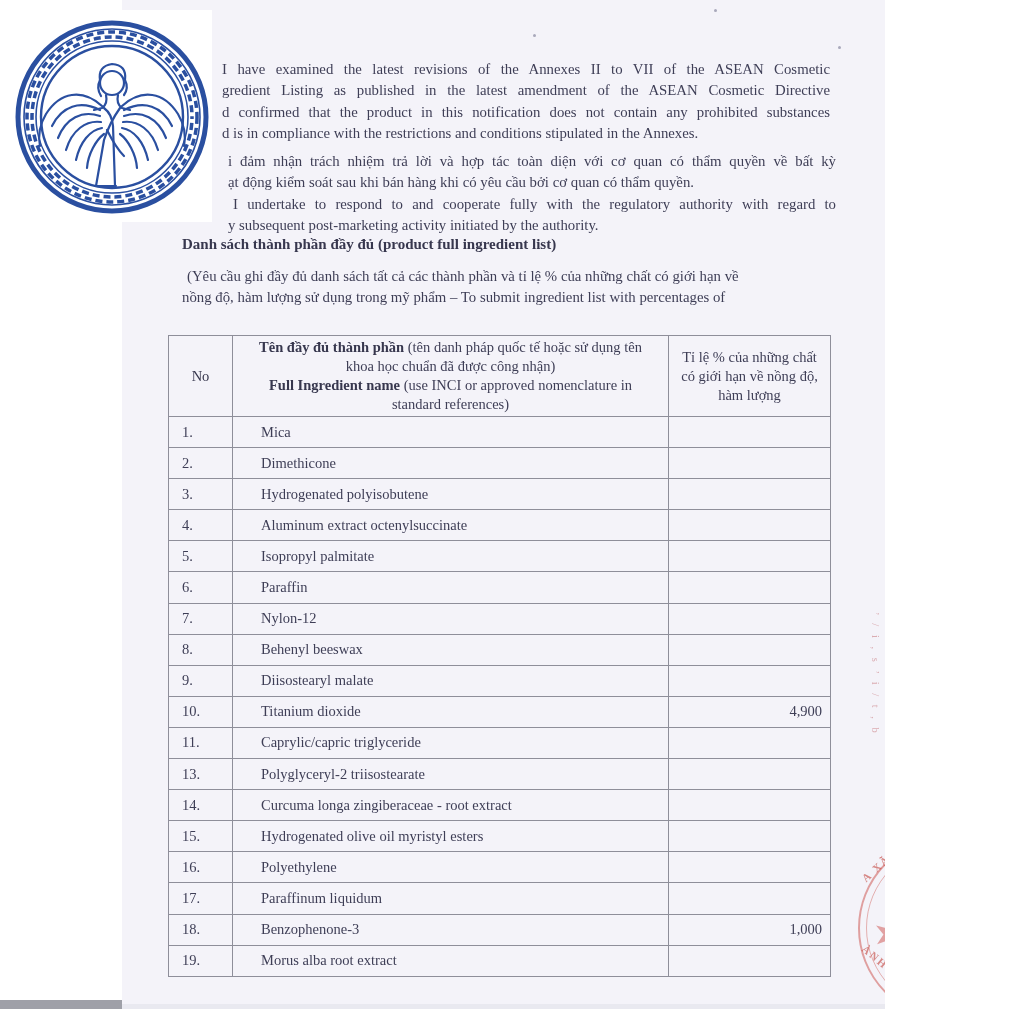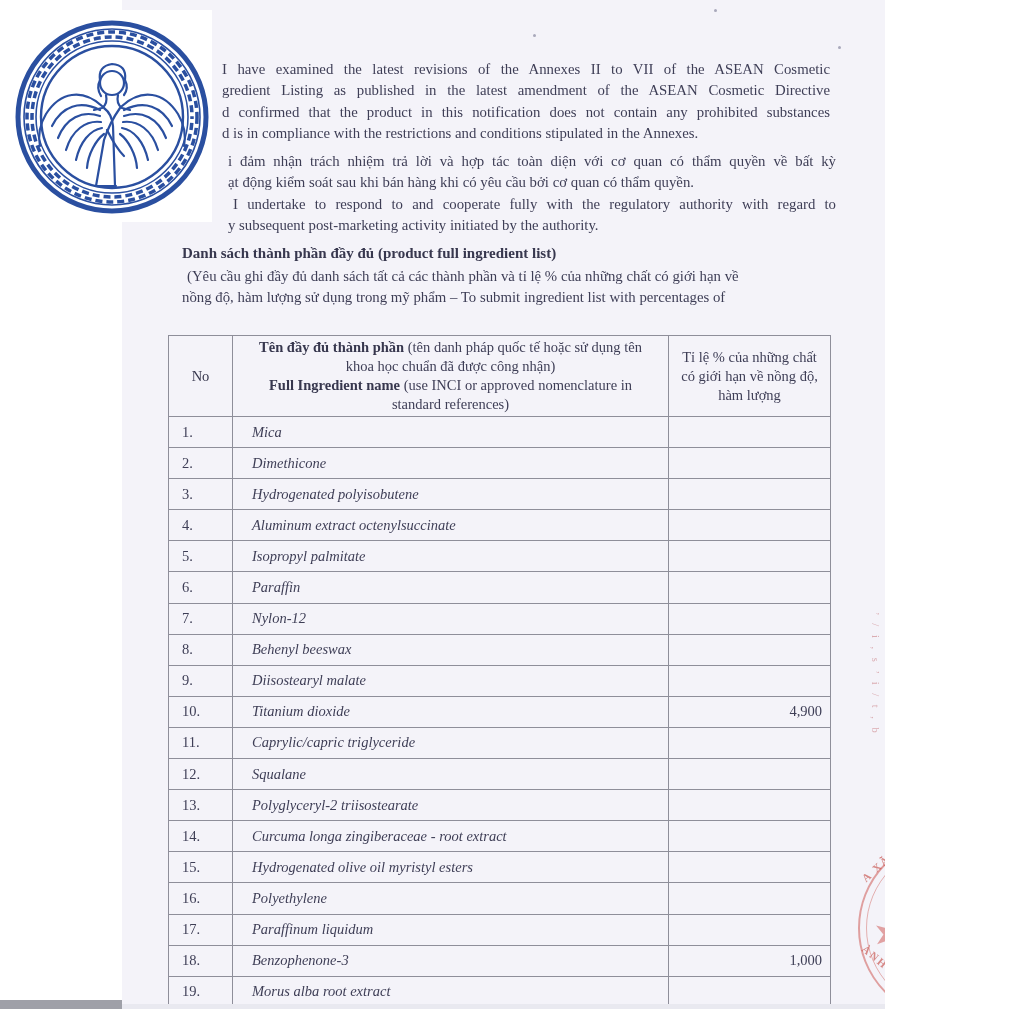--- a/index.html
+++ b/index.html
@@ -18,21 +18,21 @@
              font-size:14.5px; color:#3e3e56; }
   table.ing td, table.ing th{ border:1px solid #8e8e9a; vertical-align:middle;
              font-weight:normal; background:transparent; }
   tr.hdr{ height:77px; }
   tr.row{ height:31.1px; }
   th.h-no{ width:64px; text-align:center; font-weight:bold; color:#37374e; }
   th.h-name{ width:436px; text-align:center; padding:2px 14px; line-height:19px; }
   th.h-pct{ width:162px; text-align:center; padding:2px 10px; line-height:19px; }
   .bld{ font-weight:bold; color:#37374e; }
   td.c-no{ padding-left:13px; }
-  td.c-name{ padding-left:19px;font-style:italic; }
+  td.c-name{ padding-left:28px; }
   td.c-pct{ text-align:right; padding-right:8px; }
   .logo-box{ position:absolute; left:12px; top:10px; width:200px; height:212px;
              background:#ffffff; }
   .speck{ position:absolute; width:3px; height:3px; border-radius:50%;
           background:#a9a9bb; }
   .vmarks{ position:absolute; left:748px; top:612px; height:165px;
            writing-mode:vertical-rl; font-size:10.5px; letter-spacing:3px;
            color:rgba(190,95,100,0.48); font-family:"Liberation Serif",serif; }
   .stamp-ring{ position:absolute; border-radius:50%; border:2px solid rgba(206,90,85,0.55); }
   .stamp-ring.inner{ border-width:1.5px; border-color:rgba(206,90,85,0.45); }
@@ -63,21 +63,21 @@
       <div class="ln">d is in compliance with the restrictions and conditions stipulated in the Annexes.</div>
     </div>
 
     <div class="abs para" style="left:100px; top:151px;margin-left:6px;">
       <div class="ln jline">i đảm nhận trách nhiệm trả lời và hợp tác toàn diện với cơ quan có thẩm quyền về bất kỳ</div>
       <div class="ln">ạt động kiểm soát sau khi bán hàng khi có yêu cầu bởi cơ quan có thẩm quyền.</div>
       <div class="ln jline ind">I undertake to respond to and cooperate fully with the regulatory authority with regard to</div>
       <div class="ln">y subsequent post-marketing activity initiated by the authority.</div>
     </div>
 
-    <div class="abs heading-bold" style="left:60px; top:245px;">Danh sách thành phần đầy đủ (product full ingredient list)</div>
+    <div class="abs heading-bold" style="left:60px; top:236px;">Danh sách thành phần đầy đủ (product full ingredient list)</div>
 
     <div class="abs note" style="left:60px; top:266px;">
       <div class="ind">(Yêu cầu ghi đầy đủ danh sách tất cả các thành phần và tỉ lệ % của những chất có giới hạn về</div>
       <div>nồng độ, hàm lượng sử dụng trong mỹ phẩm – To submit ingredient list with percentages of</div>
     </div>
 
     <table class="ing abs" style="left:46px; top:335px;">
       <thead>
         <tr class="hdr">
           <th class="h-no">No</th>
@@ -148,25 +148,20 @@
     <td class="c-name">Titanium dioxide</td>
     <td class="c-pct">4,900</td>
   </tr>
 
   <tr class="row">
     <td class="c-no">11.</td>
     <td class="c-name">Caprylic/capric triglyceride</td>
     <td class="c-pct"></td>
   </tr>
 
-  <tr class="row">
-    <td class="c-no">12.</td>
-    <td class="c-name">Squalane</td>
-    <td class="c-pct"></td>
-  </tr>
 
   <tr class="row">
     <td class="c-no">13.</td>
     <td class="c-name">Polyglyceryl-2 triisostearate</td>
     <td class="c-pct"></td>
   </tr>
 
   <tr class="row">
     <td class="c-no">14.</td>
     <td class="c-name">Curcuma longa zingiberaceae - root extract</td>

